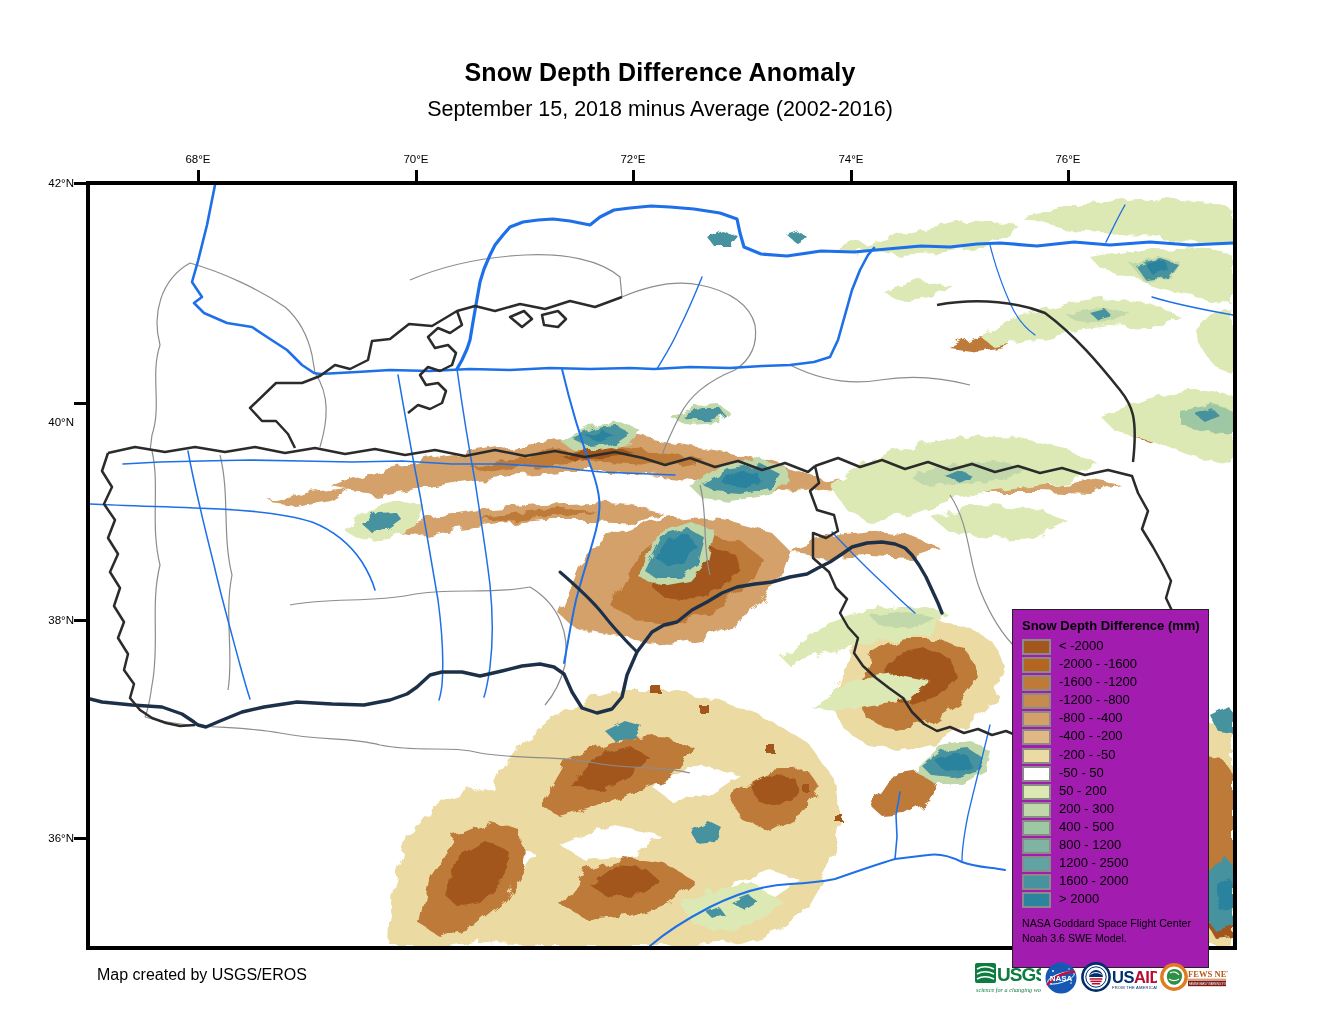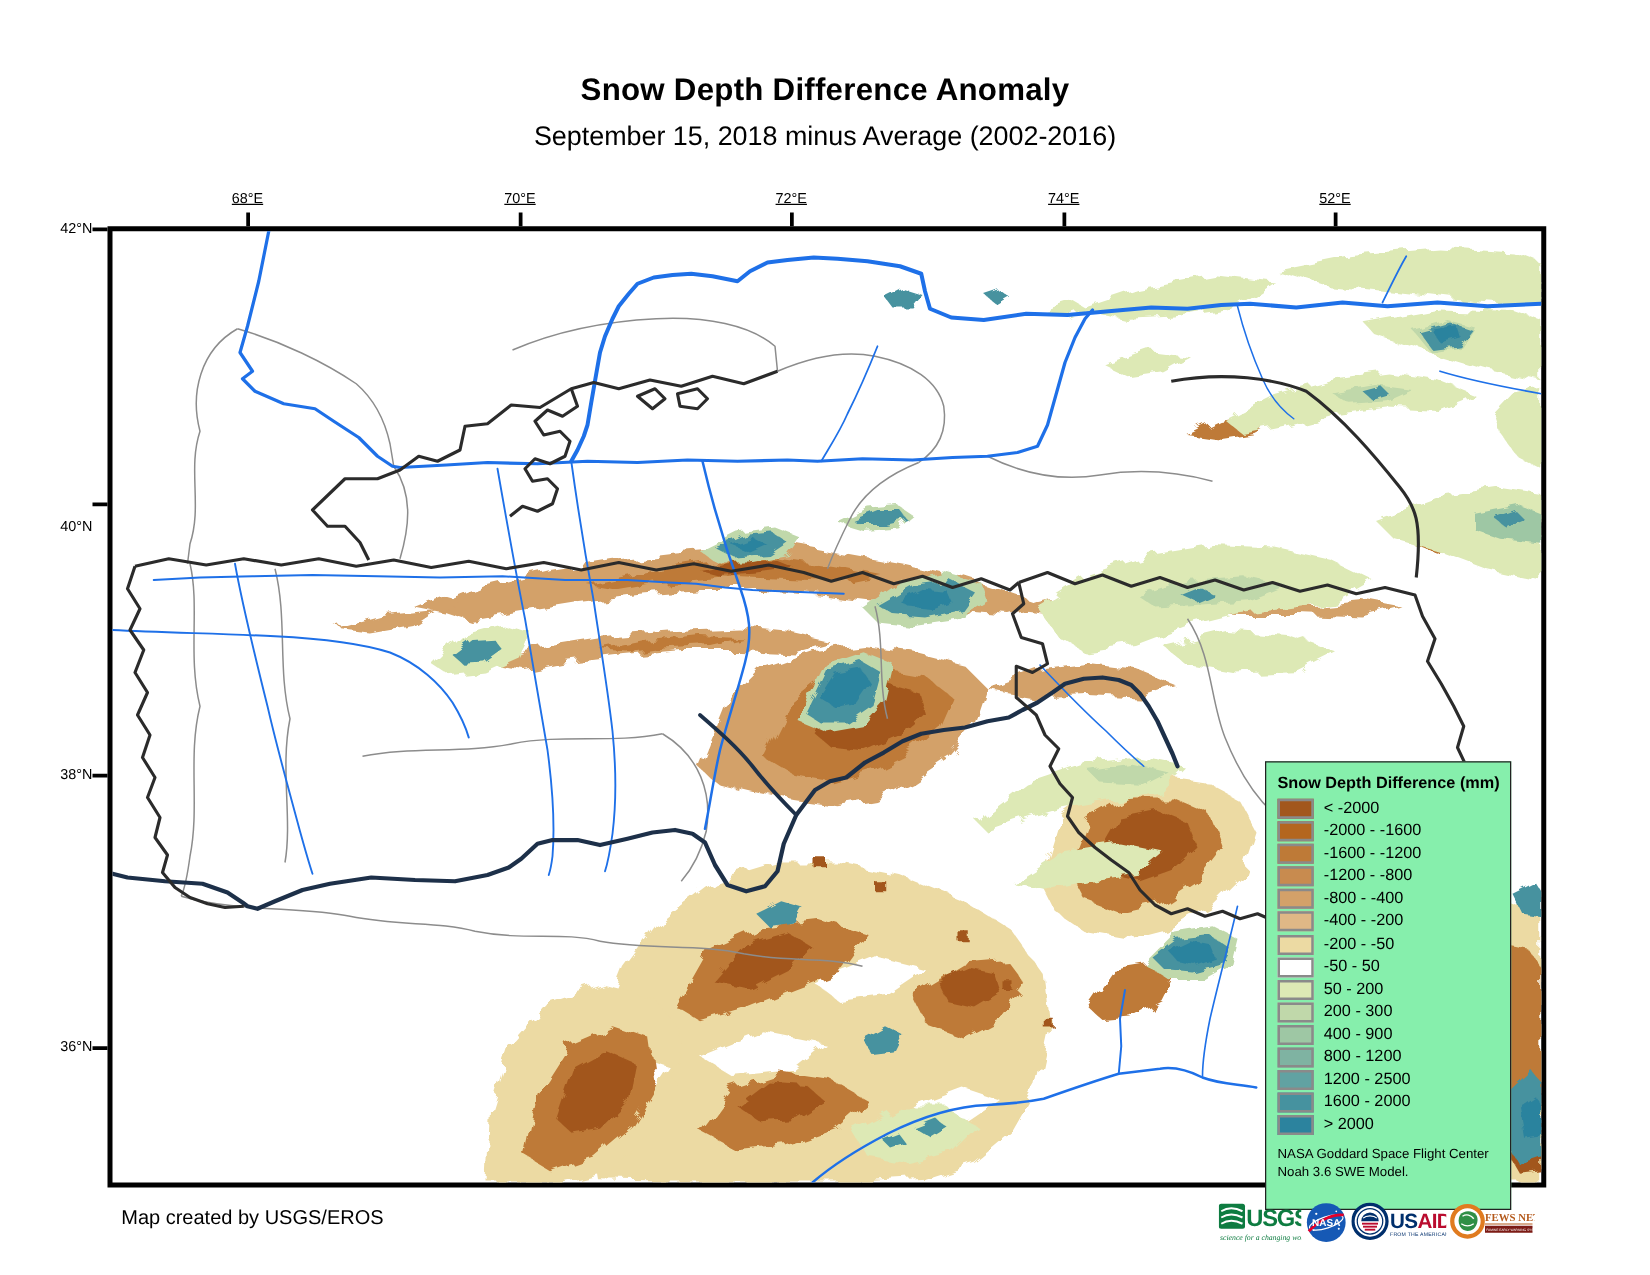--- a/index.html
+++ b/index.html
@@ -4,45 +4,45 @@
 <style>
   html,body{margin:0;padding:0;}
   body{width:1320px;height:1020px;position:relative;background:#fff;overflow:hidden;
        font-family:"Liberation Sans", sans-serif;color:#000;}
   .title{position:absolute;left:0;top:58px;width:1320px;text-align:center;
          font-size:25px;font-weight:bold;letter-spacing:.2px;}
   .subtitle{position:absolute;left:0;top:97px;width:1320px;text-align:center;font-size:21.5px;}
   .map-frame{position:absolute;left:86px;top:181px;width:1151px;height:769px;
              border:4px solid #000;box-sizing:border-box;background:#fff;}
   .map-frame svg{position:absolute;left:0;top:0;}
-  .lon-label{position:absolute;top:153px;transform:translateX(-50%);font-size:11.5px;text-decoration:underline;}
+  .lon-label{position:absolute;top:153px;transform:translateX(-50%);font-size:11.5px;}
   .lon-tick{position:absolute;top:170px;width:3px;height:12px;background:#000;}
   .lat-label{position:absolute;left:28px;width:46px;text-align:right;font-size:11.5px;height:14px;line-height:14px;}
   .lat-tick{position:absolute;left:74px;width:13px;height:3px;background:#000;}
-  .legend{position:absolute;left:1012px;top:609px;width:197px;height:359px;background:#86efac;
+  .legend{position:absolute;left:1012px;top:609px;width:197px;height:359px;background:#a21caf;
           border:1.5px solid #222;box-sizing:border-box;padding:6px 6px 4px 9px;z-index:6;}
   .legend-title{font-size:13px;font-weight:bold;margin:2px 0 6px 0;}
   .legend-row{display:flex;height:18.1px;}
   .legend-swatch{width:29px;height:16px;box-sizing:border-box;border:2px solid #8a8a8a;flex:0 0 auto;}
   .legend-label{margin-left:8px;font-size:13px;line-height:1;}
   .legend-note{font-size:10.6px;line-height:1.38;margin-top:6px;}
   .credit{position:absolute;left:97px;top:966px;font-size:16px;}
   .logos{position:absolute;left:975px;top:958px;height:40px;display:flex;align-items:center;gap:3px;z-index:7;}
 </style>
 </head>
 <body>
 
 <div class="title">Snow Depth Difference Anomaly</div>
 <div class="subtitle">September 15, 2018 minus Average (2002-2016)</div>
 
 <span class="lon-label" style="left:198px">68°E</span>
 <span class="lon-label" style="left:416px">70°E</span>
 <span class="lon-label" style="left:633px">72°E</span>
 <span class="lon-label" style="left:851px">74°E</span>
-<span class="lon-label" style="left:1068px">52°E</span>
+<span class="lon-label" style="left:1068px">76°E</span>
 <div class="lon-tick" style="left:197px"></div>
 <div class="lon-tick" style="left:415px"></div>
 <div class="lon-tick" style="left:632px"></div>
 <div class="lon-tick" style="left:850px"></div>
 <div class="lon-tick" style="left:1067px"></div>
 
 <span class="lat-label" style="top:176px">42°N</span>
 <span class="lat-label" style="top:415px">40°N</span>
 <span class="lat-label" style="top:613px">38°N</span>
 <span class="lat-label" style="top:831px">36°N</span>
@@ -293,21 +293,21 @@
         <span class="legend-label">50 - 200</span>
       </div>
 
       <div class="legend-row">
         <span class="legend-swatch" style="background: rgb(192, 216, 170);"></span>
         <span class="legend-label">200 - 300</span>
       </div>
 
       <div class="legend-row">
         <span class="legend-swatch" style="background: rgb(158, 199, 164);"></span>
-        <span class="legend-label">400 - 900</span>
+        <span class="legend-label">400 - 500</span>
       </div>
 
       <div class="legend-row">
         <span class="legend-swatch" style="background: rgb(127, 179, 162);"></span>
         <span class="legend-label">800 - 1200</span>
       </div>
 
       <div class="legend-row">
         <span class="legend-swatch" style="background: rgb(97, 162, 162);"></span>
         <span class="legend-label">1200 - 2500</span>

